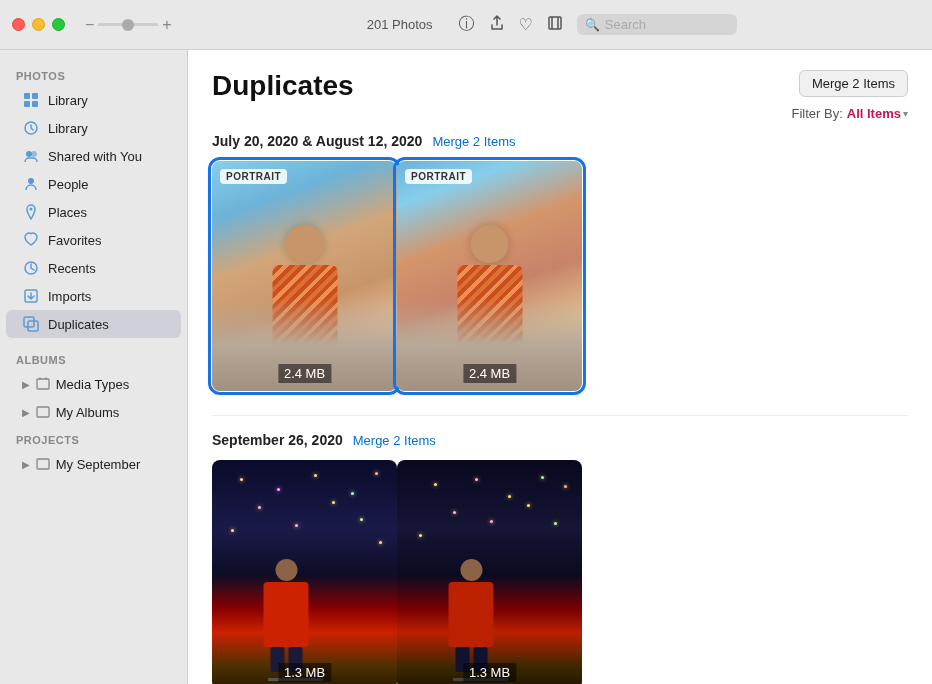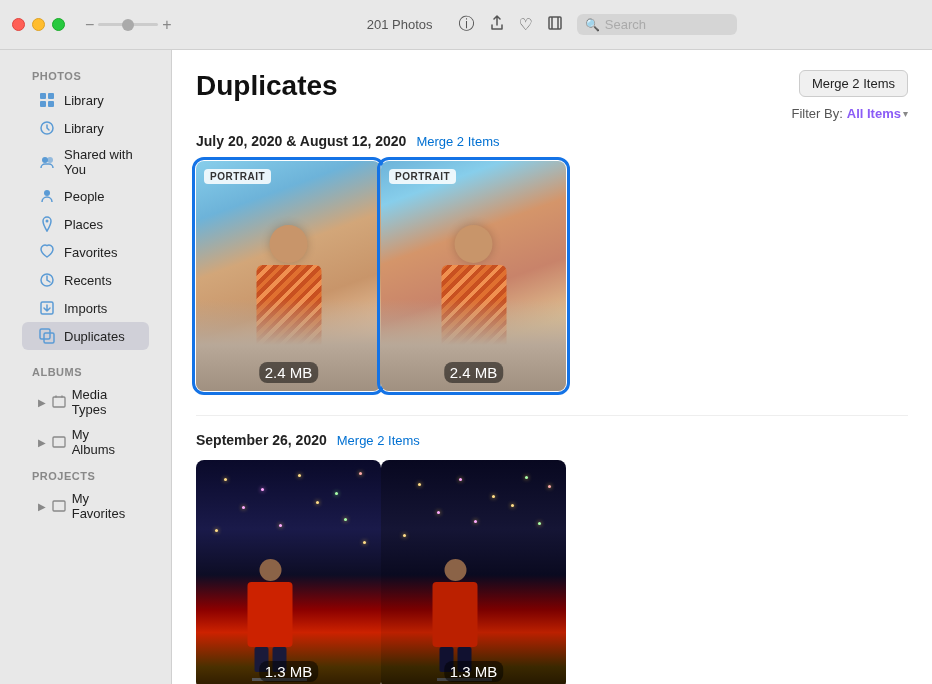--- a/index.html
+++ b/index.html
@@ -104,26 +104,26 @@
 
     
     .main-layout {
       display: flex;
       flex: 1;
       overflow: hidden;
     }
 
     
     .sidebar {
-      width: 172px;
+      width: 188px;
       background: #e8e8e8;
       border-right: 1px solid #d0d0d0;
       overflow-y: auto;
       flex-shrink: 0;
-      padding: 12px 16px;
+      padding: 12px 0;
     }
     .sidebar-section-label {
       font-size: 11px;
       font-weight: 600;
       color: #888;
       text-transform: uppercase;
       padding: 8px 16px 4px;
       letter-spacing: 0.5px;
     }
     .sidebar-item {
@@ -213,21 +213,21 @@
 
     .filter-row {
       display: flex;
       align-items: center;
       justify-content: flex-end;
       margin-bottom: 12px;
       font-size: 13px;
       color: #555;
     }
     .filter-label { font-weight: 400; }
-    .filter-value { font-weight: 600; color: #8b5cf6; margin-left: 4px; }
+    .filter-value { font-weight: 600; color: #be185d; margin-left: 4px; }
     .filter-chevron { font-size: 10px; color: #888; margin-left: 2px; }
 
     .photos-grid {
       display: flex;
       margin-bottom: 24px;
     }
     .photo-card {
       position: relative;
       border-radius: 8px;
       overflow: hidden;
@@ -291,23 +291,23 @@
       color: #333;
       letter-spacing: 0.5px;
     }
     .photo-size-label {
       position: absolute;
       bottom: 8px;
       left: 50%;
       transform: translateX(-50%);
       background: rgba(0,0,0,0.5);
       color: #fff;
-      font-size: 15px;
+      font-size: 13px;
       padding: 2px 6px;
-      border-radius: 8px;
+      border-radius: 0;
       white-space: nowrap;
     }
 
     .section-divider {
       border: none;
       border-top: 1px solid #eee;
       margin: 8px 0 16px;
     }
   </style>
 </head>
@@ -476,21 +476,21 @@
 
     <div class="sidebar-section-label" style="">Projects</div>
 
     <div class="sidebar-expand">
       <span class="expand-arrow">▶</span>
       <div class="sidebar-icon">
         <svg viewBox="0 0 16 16" fill="none">
             <rect x="2" y="3" width="12" height="10" rx="1" stroke="#888" stroke-width="1.3"></rect>
           </svg>
       </div>
-      <span>My Favorites</span>
+      <span>My September</span>
     </div>
   </div>
 
   <div class="content">
 
     <div class="content-header">
       <h1 class="page-title">Duplicates</h1>
       <button class="merge-btn-top">Merge 2 Items</button>
     </div>
 

